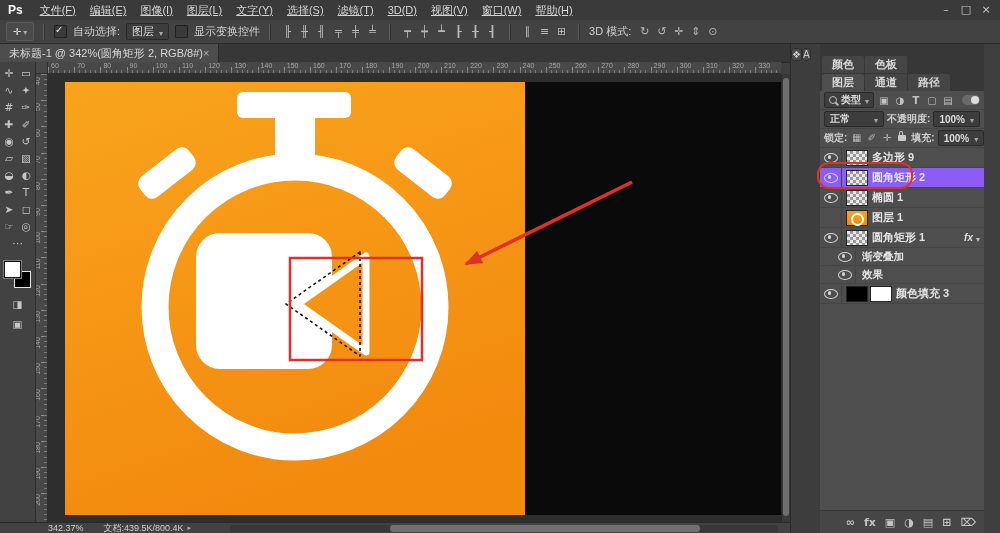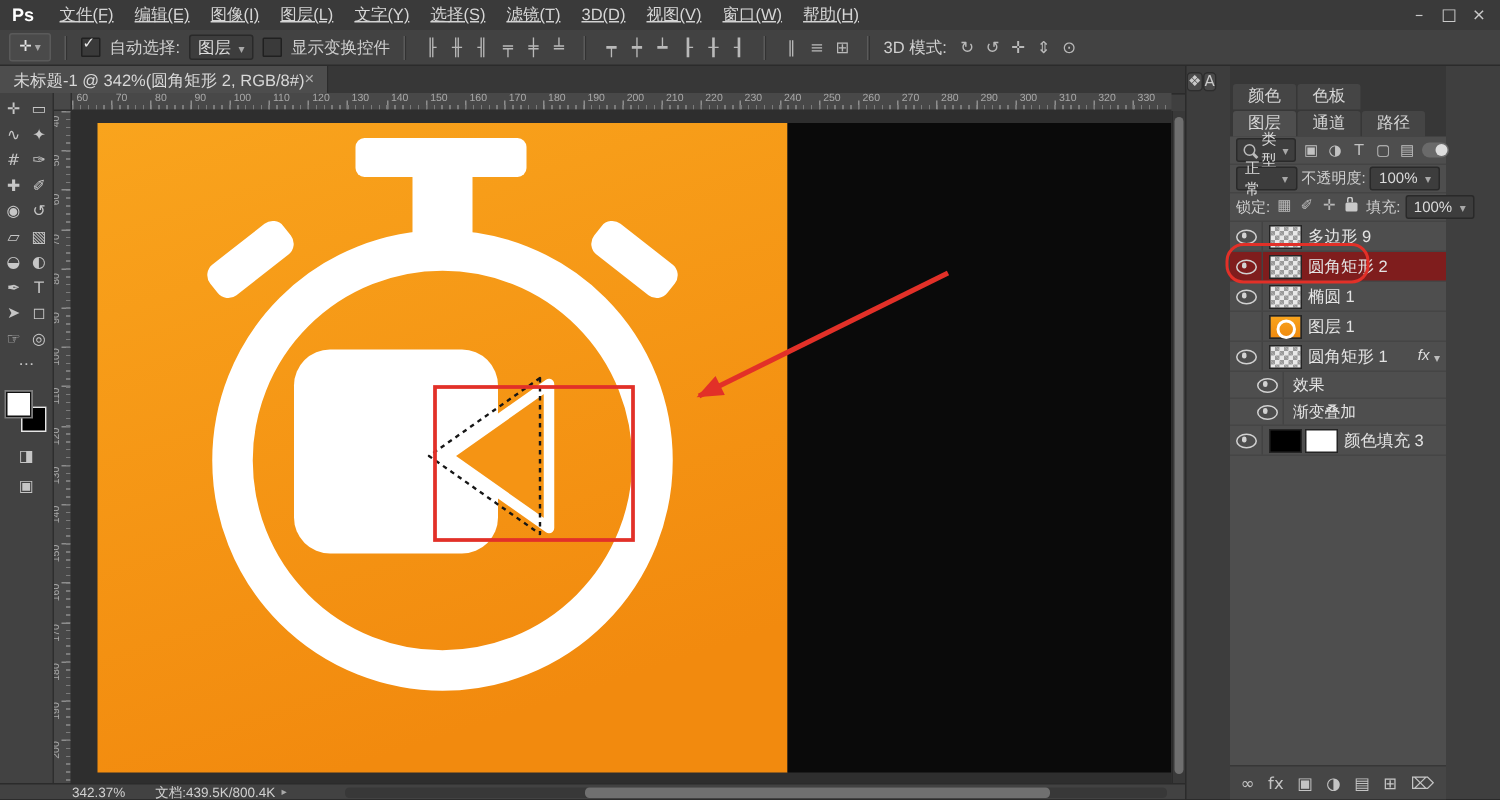--- a/index.html
+++ b/index.html
@@ -68,21 +68,21 @@
   .viewport{position:absolute;left:48px;top:74px;width:733px;height:448px;background:#2e2e2e;overflow:hidden;}
   .vscroll{position:absolute;left:781px;top:74px;width:9px;height:448px;background:#393939;
            border-left:1px solid #2b2b2b;box-sizing:border-box;}
   .vthumb{position:absolute;left:1px;right:1px;top:4px;height:438px;background:#6f6f6f;border-radius:4px;}
   
   .panelstrip{position:absolute;left:790px;top:44px;width:30px;height:489px;background:#3d3d3d;
               border-left:1px solid #2b2b2b;box-sizing:border-box;}
   .strip-icon{width:22px;height:18px;margin:7px auto 0;background:#4a4a4a;border:1px solid #2d2d2d;
               border-radius:3px;color:#c9c9c9;font-size:10px;line-height:18px;text-align:center;
               font-family:"DejaVu Sans",sans-serif;box-sizing:border-box;}
-  .panels{position:absolute;left:820px;top:44px;width:144px;height:489px;background:#373737;}
+  .panels{position:absolute;left:820px;top:44px;width:164px;height:489px;background:#373737;font-weight:bold;}
   .ptabs{position:absolute;left:2px;display:flex;gap:1px;}
   .ptabs.r1{top:12px;}
   .ptabs.r2{top:30px;}
   .ptab{background:#454545;color:#d6d6d6;font-size:11px;padding:0 10px;height:17px;line-height:17px;
         border-radius:2px 2px 0 0;}
   .ptab.active{background:#4e4e4e;}
   .panel-body{position:absolute;top:47px;left:0;right:0;bottom:0;background:#4e4e4e;}
   .filter-row,.blend-row,.lock-row{display:flex;align-items:center;gap:3px;padding:0 4px;height:18px;
         border-bottom:1px solid #444;}
   .search-combo{display:flex;align-items:center;gap:4px;background:#3e3e3e;border:1px solid #2a2a2a;
@@ -98,21 +98,21 @@
   .combo.blend{width:60px;justify-content:space-between;height:14px;font-size:10px;}
   .combo.num{width:42px;justify-content:space-between;height:14px;font-size:10px;}
   .lock-row .opt-icon{width:13px;font-size:10px;}
   .lockicon{display:inline-block;width:8px;height:6px;background:#c9c9c9;border-radius:1px;
             position:relative;margin-top:5px;}
   .lockicon::before{content:"";position:absolute;top:-4px;left:1px;width:4px;height:4px;
             border:1.5px solid #c9c9c9;border-bottom:none;border-radius:3px 3px 0 0;box-sizing:border-box;}
   
   .layer-row{display:flex;align-items:center;height:19px;border-bottom:1px solid #454545;
              position:relative;font-size:11px;color:#e3e3e3;}
-  .layer-row.selected{background:#7f1d1d;}
+  .layer-row.selected{background:#8b5cf6;}
   .layer-row.effect{height:17px;}
   .eye-cell{width:22px;height:100%;border-right:1px solid #434343;display:flex;align-items:center;
             justify-content:center;flex:none;box-sizing:border-box;}
   .layer-row.effect .eye-cell{margin-left:14px;border-right:1px solid #434343;}
   .eye{width:12px;height:8px;border:1px solid #d2d2d2;border-radius:50%;position:relative;}
   .eye::after{content:"";position:absolute;left:3px;top:1.5px;width:3.5px;height:3.5px;border-radius:50%;background:#d2d2d2;}
   .thumb{width:22px;height:16px;border:1px solid #242424;margin-left:4px;flex:none;position:relative;background:#fff;box-sizing:border-box;}
   .thumb.checker{background:#e8e8e8;
      background-image:linear-gradient(45deg,#9a9a9a 25%,transparent 25%,transparent 75%,#9a9a9a 75%),
                       linear-gradient(45deg,#9a9a9a 25%,transparent 25%,transparent 75%,#9a9a9a 75%);
@@ -479,28 +479,28 @@
             <span class="lname">圆角矩形 1</span>
             <span class="row-right">
               <span class="fx-badge">fx</span>
               <span class="disc"></span>
             </span>
           </div>
           <div class="layer-row effect">
             <div class="eye-cell">
               <span class="eye"></span>
             </div>
+            <span class="lname">渐变叠加</span>
+            <span class="row-right"></span>
+          </div>
+          <div class="layer-row effect">
+            <div class="eye-cell">
+              <span class="eye"></span>
+            </div>
             <span class="lname">效果</span>
-            <span class="row-right"></span>
-          </div>
-          <div class="layer-row effect">
-            <div class="eye-cell">
-              <span class="eye"></span>
-            </div>
-            <span class="lname">渐变叠加</span>
             <span class="row-right"></span>
           </div>
           <div class="layer-row">
             <div class="eye-cell">
               <span class="eye"></span>
             </div>
             <span class="thumb black"></span>
             <span class="thumb mask white"></span>
             <span class="lname">颜色填充 3</span>
             <span class="row-right"></span>

